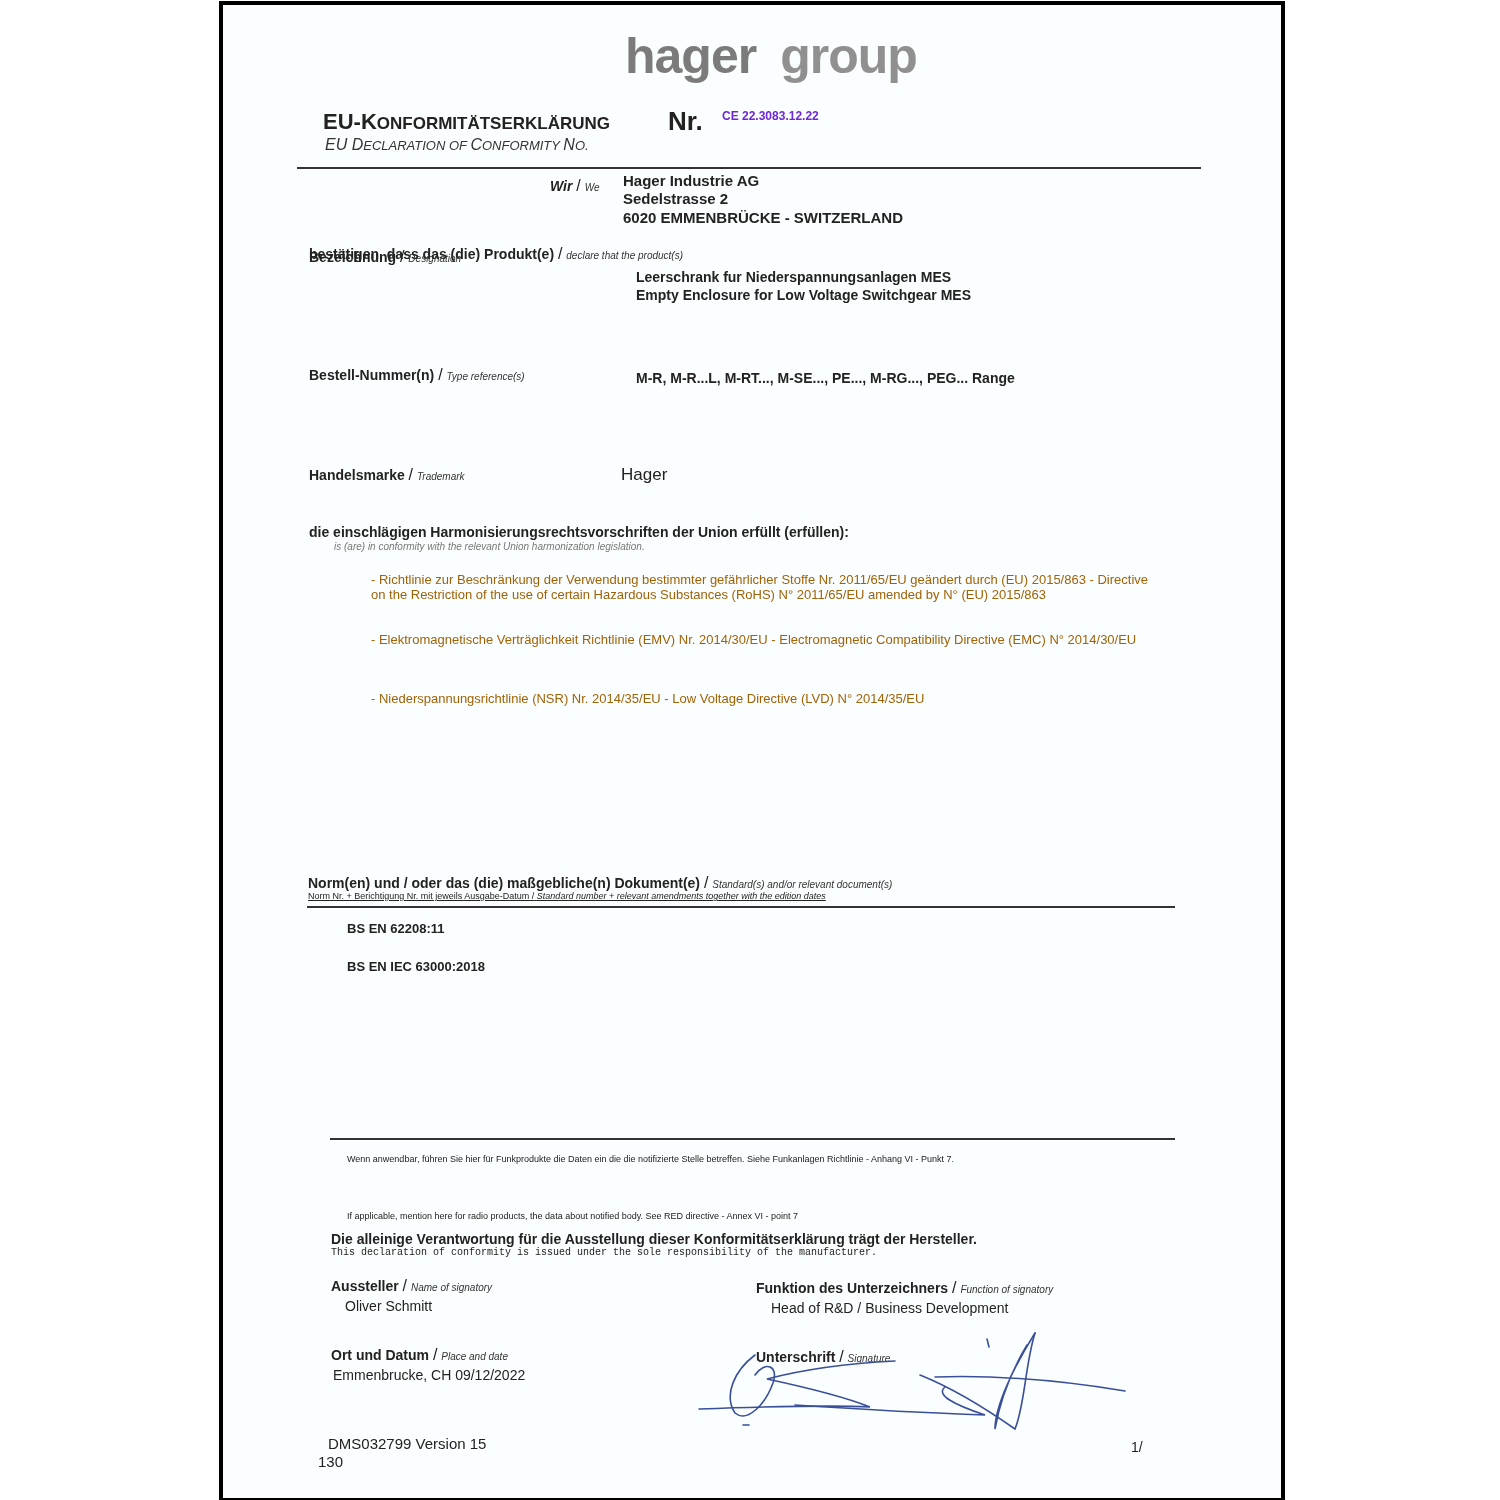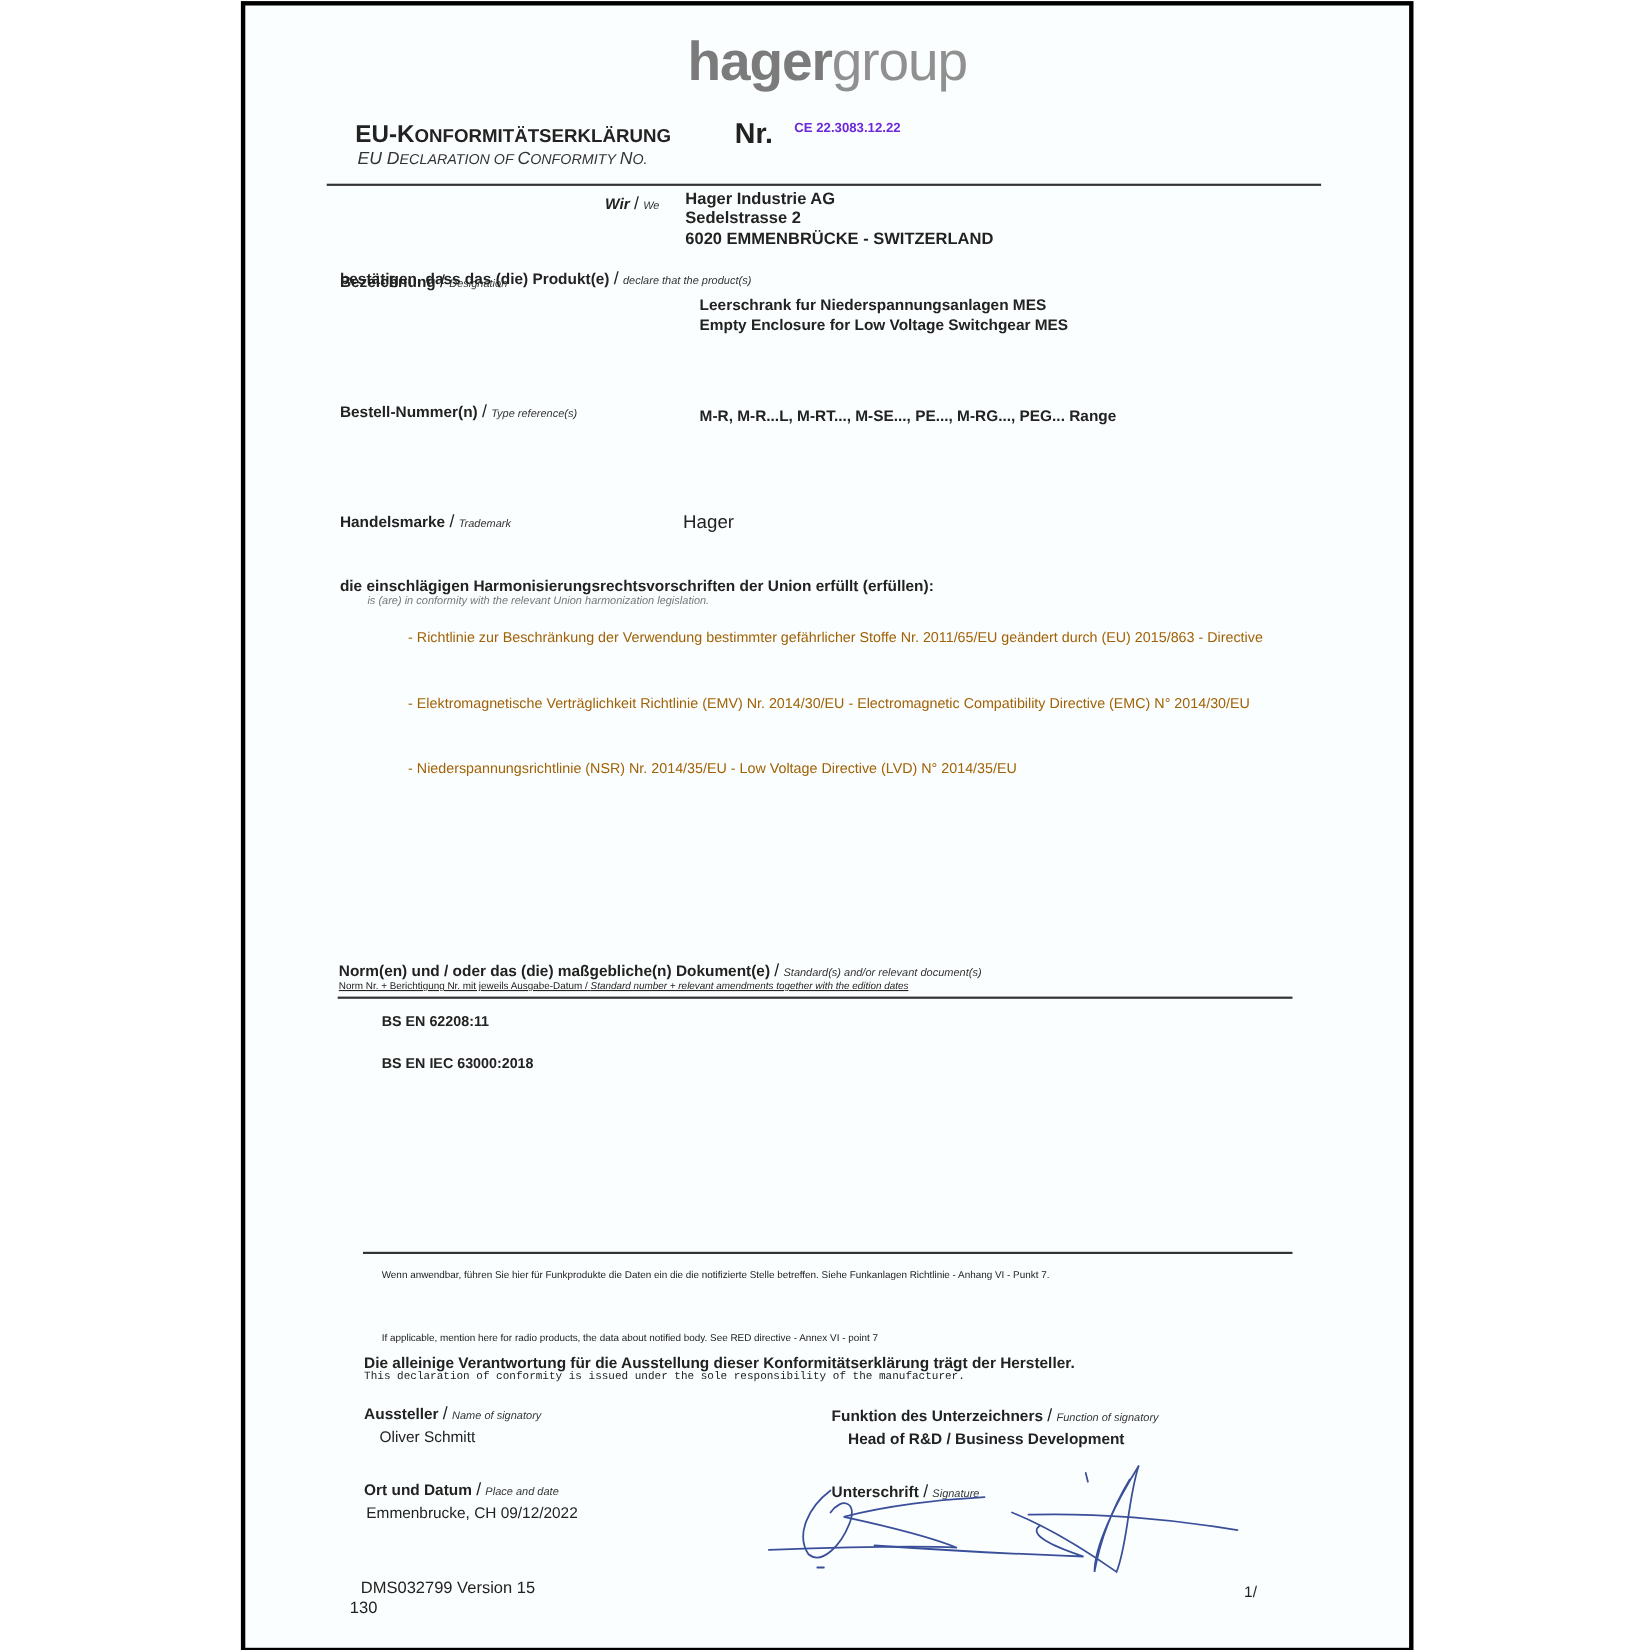--- a/index.html
+++ b/index.html
@@ -18,21 +18,21 @@
       border: 4px solid #000;
       background: #fbfefe;
     }
     .abs { position: absolute; white-space: nowrap; }
     .logo {
       left: 402px; top: 22px;
       font-size: 50px; letter-spacing: -1px;
       color: #8a8a8a;
     }
     .logo .b { font-weight: bold; color: #7b7b7b; }
-    .logo .l { font-weight: normal; color: #909090; }
+    .logo .l { font-weight: bold; color: #909090; margin-left: 24px; }
     .title-de { left: 100px; top: 104px; font-size: 22px; font-weight: bold; color: #222; }
     .title-de .sc { font-size: 17px; }
     .title-nr { left: 445px; top: 101px; font-size: 26px; font-weight: bold; color: #222; }
     .title-num { left: 499px; top: 104px; font-size: 12px; font-weight: bold; color: #6d28d9; }
     .title-en { left: 102px; top: 131px; font-size: 16px; font-style: italic; color: #333; }
     .title-en .sc { font-size: 13px; }
     .rule { position: absolute; height: 2px; background: #333; }
     .lbl { font-size: 14px; font-weight: bold; color: #222; }
     .lbl .slash { font-weight: normal; font-size: 16px; }
     .lbl .it { font-weight: normal; font-style: italic; font-size: 10px; color: #333; }
@@ -97,20 +97,21 @@
     <span class="slash">/</span>
     <span class="it">Trademark</span>
   </div>
   <div class="abs" style="left:398px; top:460px; font-size:17px; color:#222;">Hager</div>
 
   <div class="abs lbl" style="left:86px; top:519px;">die einschlägigen Harmonisierungsrechtsvorschriften der Union erfüllt (erfüllen):</div>
   <div class="abs harm-it" style="left:111px; top:536px;">is (are) in conformity with the relevant Union harmonization legislation.</div>
 
   <div class="abs plain" style="left:148px; top:567px;">
     <div>- Richtlinie zur Beschränkung der Verwendung bestimmter gefährlicher Stoffe Nr. 2011/65/EU geändert durch (EU) 2015/863 - Directive</div>
+    <div>on the Restriction of the use of certain Hazardous Substances (RoHS) N° 2011/65/EU amended by N° (EU) 2015/863</div>
   </div>
   <div class="abs plain" style="left:148px; top:627px;">- Elektromagnetische Verträglichkeit Richtlinie (EMV) Nr. 2014/30/EU - Electromagnetic Compatibility Directive (EMC) N° 2014/30/EU</div>
   <div class="abs plain" style="left:148px; top:686px;">- Niederspannungsrichtlinie (NSR) Nr. 2014/35/EU - Low Voltage Directive (LVD) N° 2014/35/EU</div>
 
   <div class="abs lbl" style="left:85px; top:869px;">
     <span>Norm(en) und / oder das (die) maßgebliche(n) Dokument(e)</span>
     <span class="slash">/</span>
     <span class="it">Standard(s) and/or relevant document(s)</span>
   </div>
   <div class="abs small" style="left:85px; top:885px;text-decoration:underline;">
@@ -133,21 +134,21 @@
     <span class="slash">/</span>
     <span class="it">Name of signatory</span>
   </div>
   <div class="abs sig-val" style="left:122px; top:1293px;">Oliver Schmitt</div>
 
   <div class="abs lbl" style="left:533px; top:1274px;">
     <span>Funktion des Unterzeichners</span>
     <span class="slash">/</span>
     <span class="it">Function of signatory</span>
   </div>
-  <div class="abs sig-val" style="left:548px; top:1295px;font-weight:bold;">Head of R&amp;D / Business Development</div>
+  <div class="abs sig-val" style="left:548px; top:1295px;">Head of R&amp;D / Business Development</div>
 
   <div class="abs lbl" style="left:108px; top:1341px;">
     <span>Ort und Datum</span>
     <span class="slash">/</span>
     <span class="it">Place and date</span>
   </div>
   <div class="abs sig-val" style="left:110px; top:1362px;">Emmenbrucke, CH  09/12/2022</div>
 
   <div class="abs lbl" style="left:533px; top:1343px;">
     <span>Unterschrift</span>

